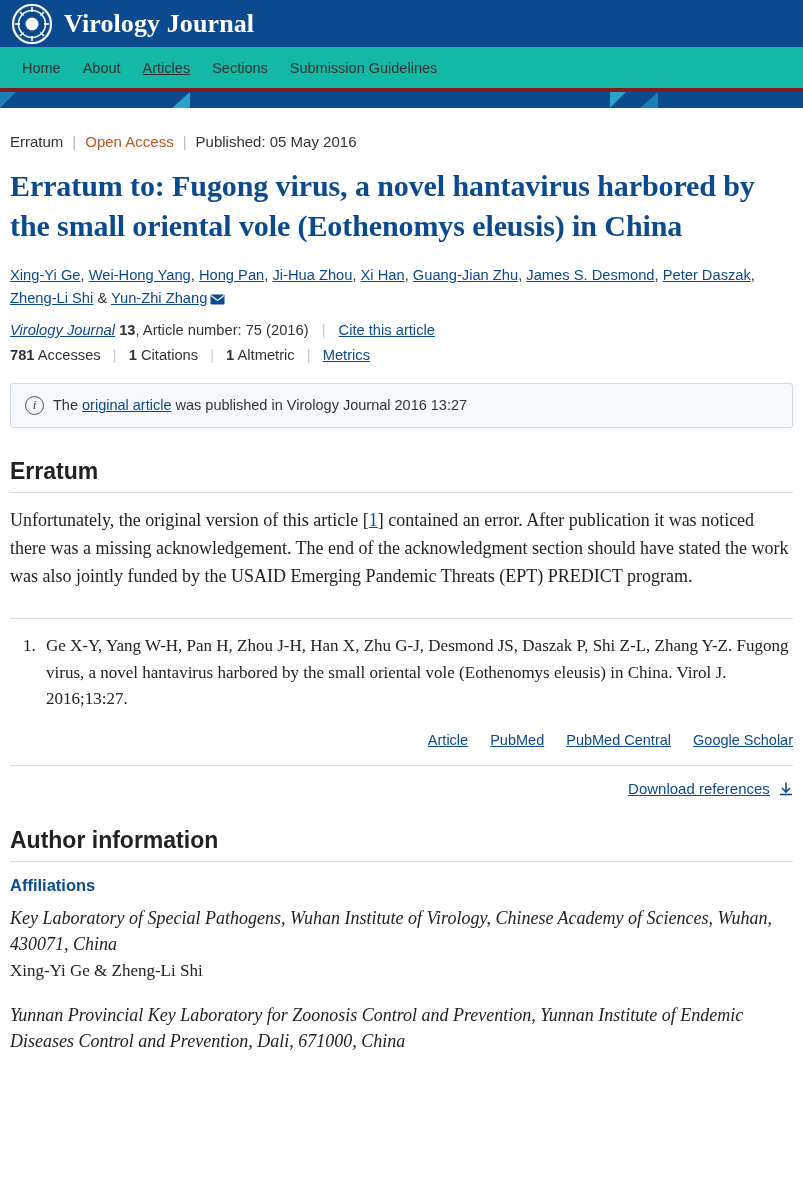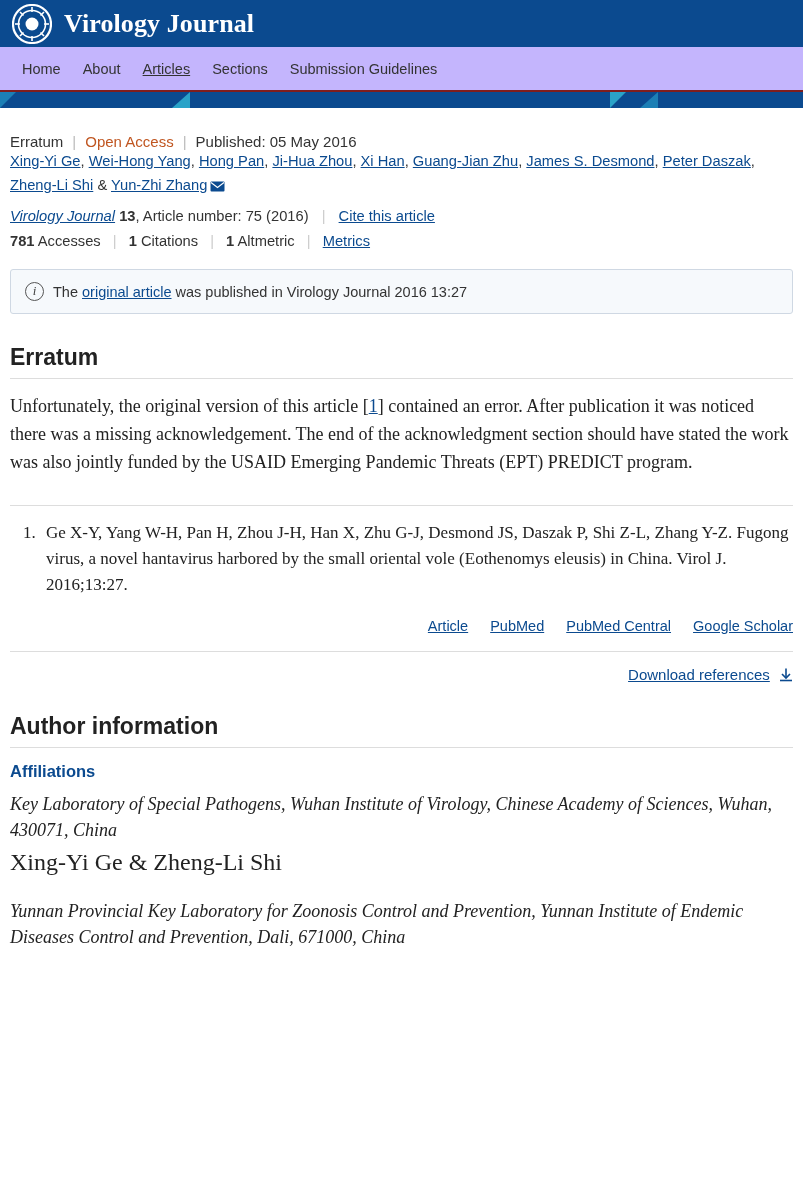--- a/index.html
+++ b/index.html
@@ -32,22 +32,22 @@
   }
   .brand-title {
     font-family: "Liberation Serif", serif;
     font-size: 26px;
     font-weight: bold;
     letter-spacing: 0.1px;
     line-height: 1;
   }
 
   .navbar {
-    background: #c4b5fd;
-    border-bottom: 2px solid #7f1d1d;
+    background: #14b8a6;
+    border-bottom: 4px solid #7f1d1d;
     height: 45px;
     display: flex;
     align-items: center;
     padding: 0 22px;
   }
   .navbar a {
     font-family: "Liberation Sans", sans-serif;
     font-size: 14.5px;
     color: #333333;
     text-decoration: none;
@@ -245,21 +245,21 @@
   .aff-name {
     font-family: "Liberation Serif", serif;
     font-style: italic;
     font-size: 18px;
     line-height: 1.45;
     color: #222222;
     margin: 0 0 2px 0;
   }
   .aff-people {
     font-family: "Liberation Serif", serif;
-    font-size: 24px;
+    font-size: 17px;
     line-height: 1.45;
     color: #222222;
     margin: 1px 0 18px 0;
   }
 </style>
 </head>
 <body>
 
 <div class="masthead">
   <span class="brand-logo">
@@ -300,20 +300,21 @@
 <div class="wrap">
 
   <div class="meta-line">
     <span>Erratum</span>
     <span class="sep">|</span>
     <span class="oa"><span>Open Access</span></span>
     <span class="sep">|</span>
     <span>Published: 05 May 2016</span>
   </div>
 
+  <h1 class="title">Erratum to: Fugong virus, a novel hantavirus harbored by the small oriental vole (Eothenomys eleusis) in China</h1>
 
   <div class="authors">
     <a href="#">Xing-Yi Ge</a>,
     <a href="#">Wei-Hong Yang</a>,
     <a href="#">Hong Pan</a>,
     <a href="#">Ji-Hua Zhou</a>,
     <a href="#">Xi Han</a>,
     <a href="#">Guang-Jian Zhu</a>,
     <a href="#">James S. Desmond</a>,
     <a href="#">Peter Daszak</a>,

